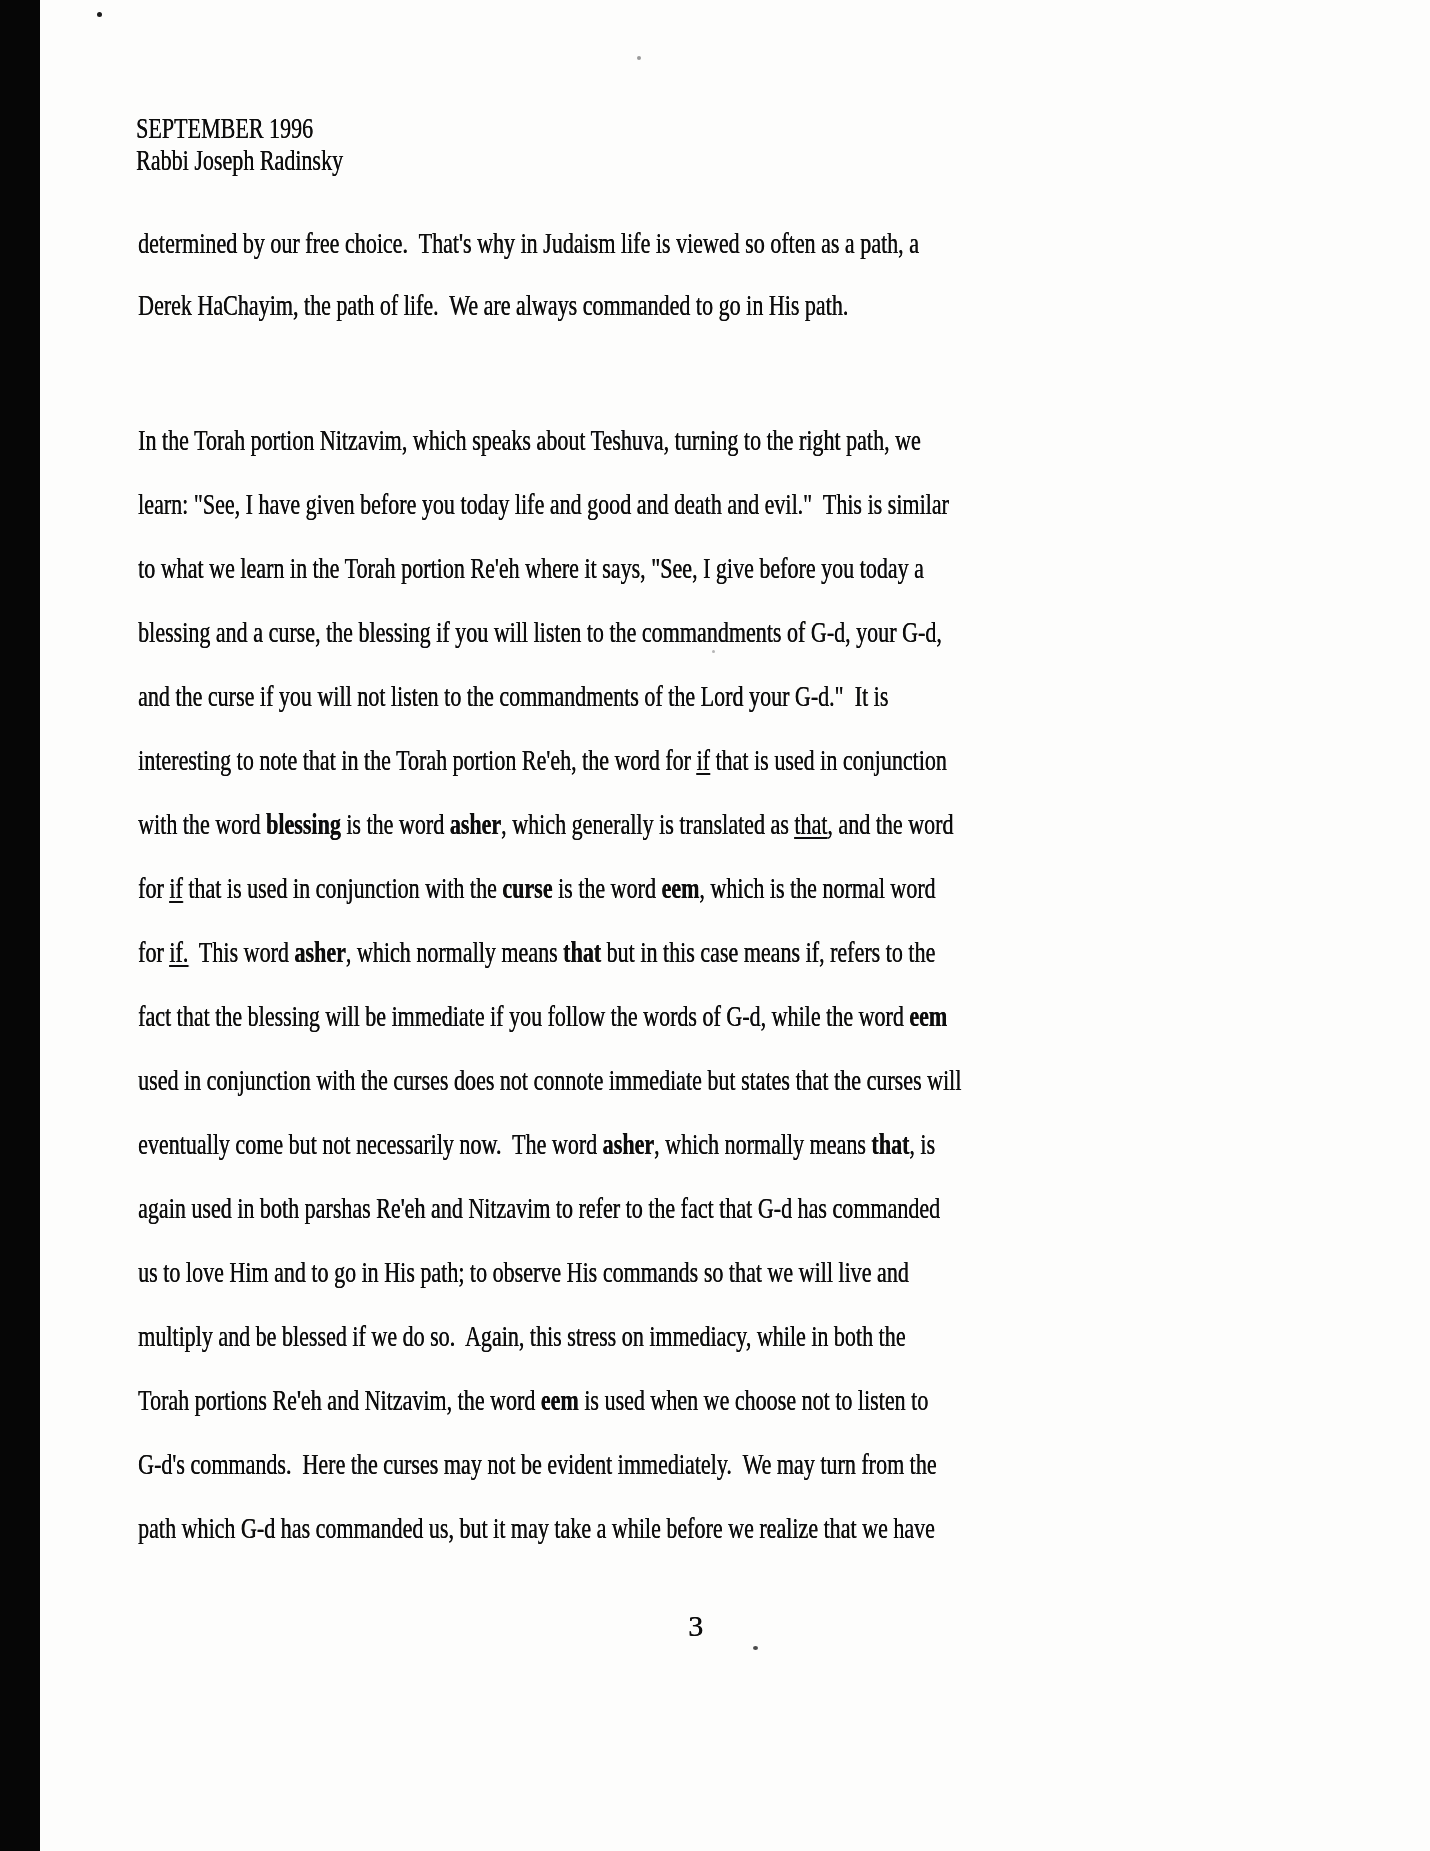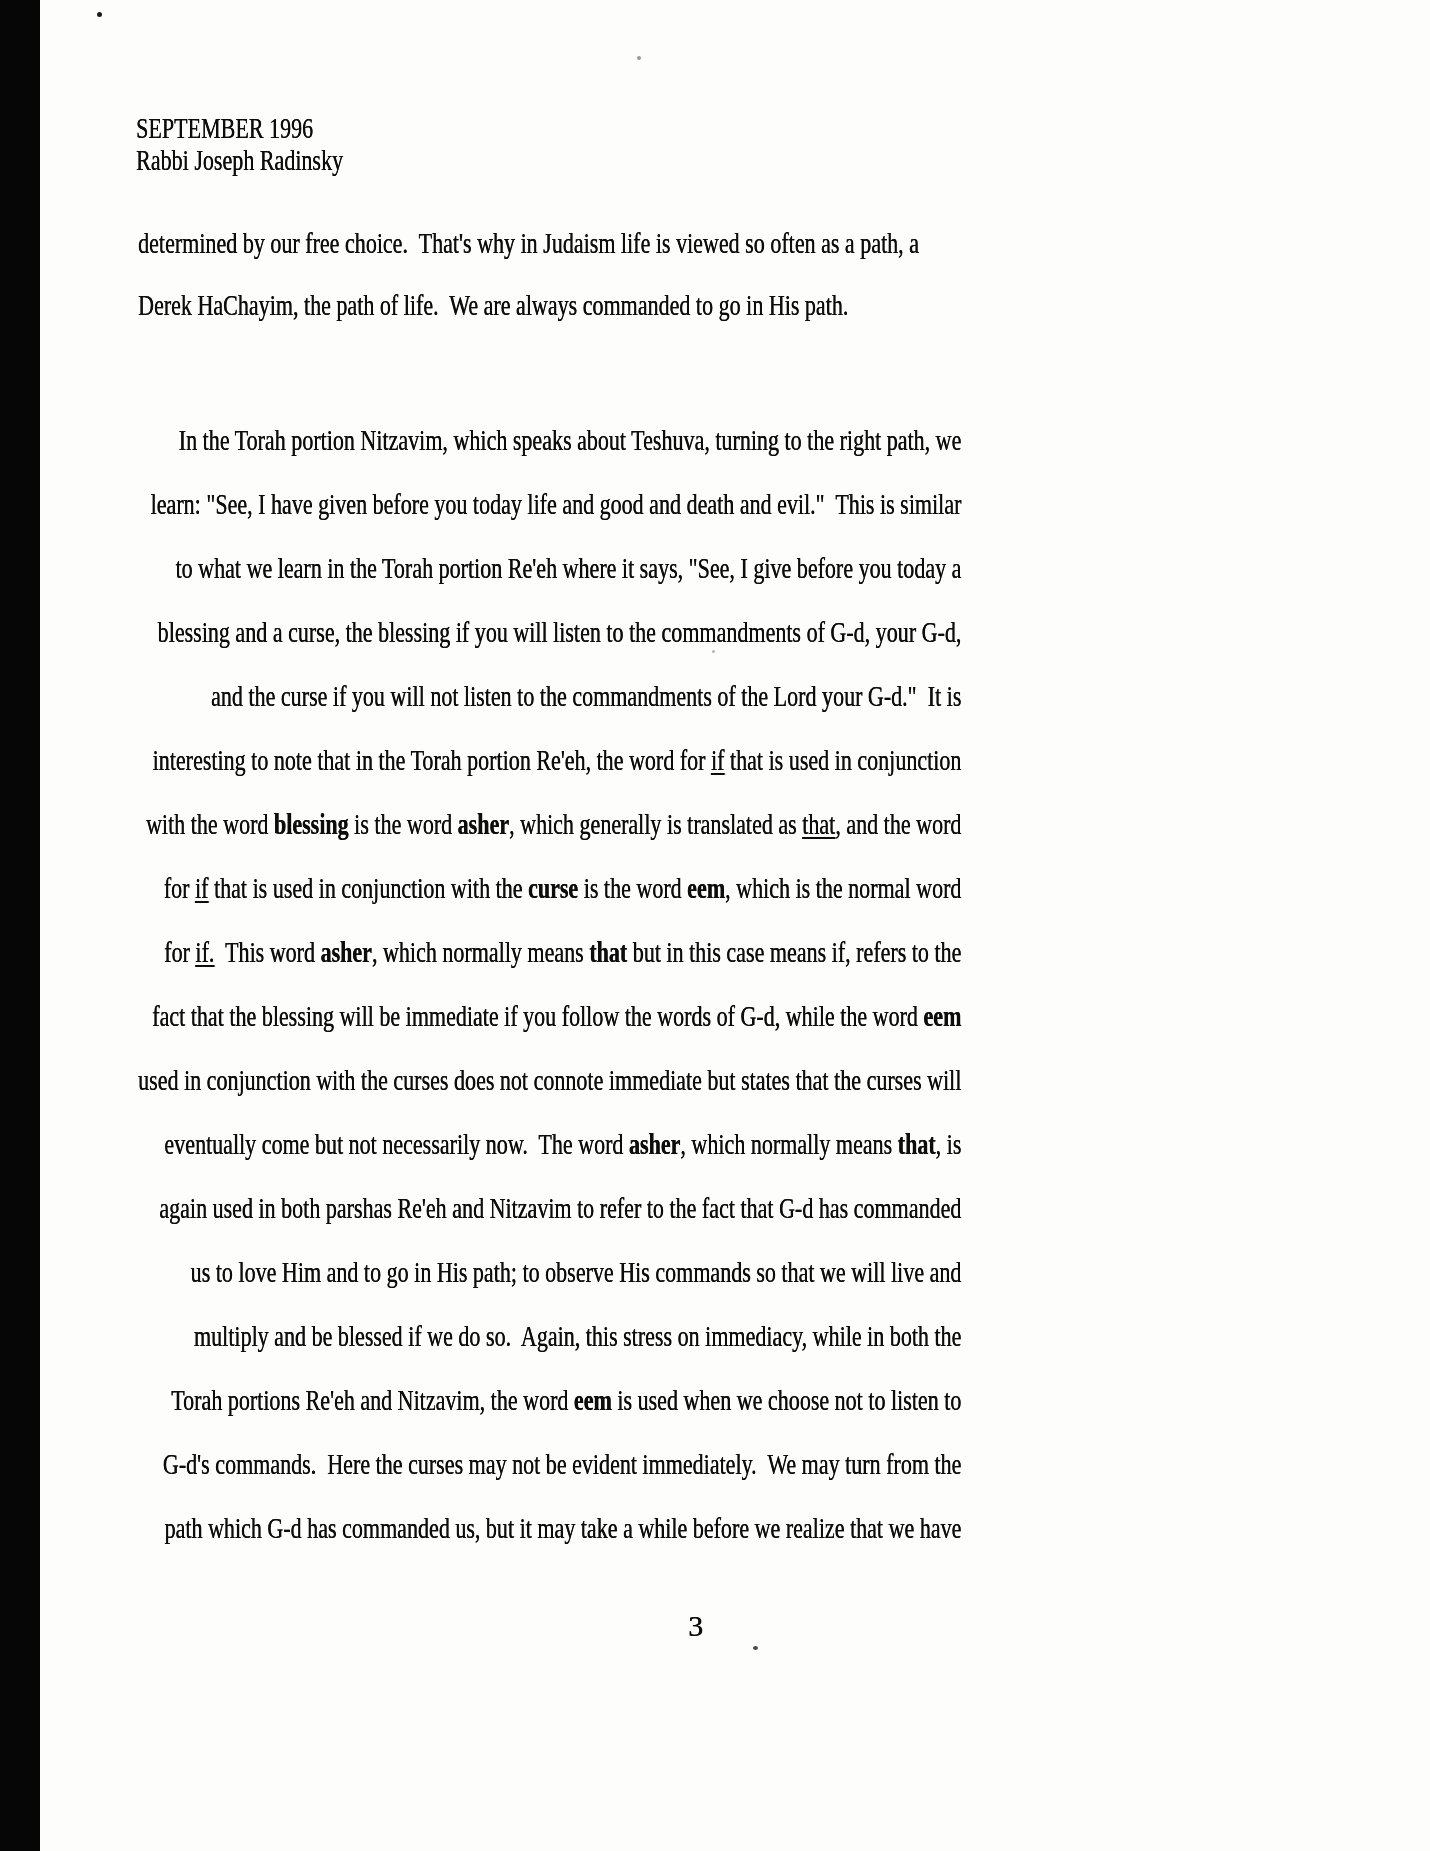--- a/index.html
+++ b/index.html
@@ -21,21 +21,21 @@
     white-space:pre;
     transform:scaleX(0.76);
     transform-origin:0 50%;
     text-shadow:0.4px 0 0 currentColor;
   }
   .hdr { position:absolute; left:136px; top:112px; }
   .hdr .line { height:32px; line-height:32px; }
   .para { position:absolute; left:138px; }
   #para-0 { top:212px; }
   #para-0 .line { height:62px; line-height:62px; }
-  #para-1 { top:408px;text-align:right; }
+  #para-1 { top:408px; }
   #para-1 .line { height:64px; line-height:64px; }
   b { font-weight:bold; }
   u { text-decoration:underline; text-underline-offset:3px; }
   .pageno {
     position:absolute; left:688px; top:1604px;
     font-size:30px; height:44px; line-height:44px;
     text-shadow:0.4px 0 0 currentColor;
   }
   .speck { position:absolute; border-radius:50%; }
   #speck-1 { left:97px;  top:12px;   width:5px; height:5px; background:#1c1c1c; }

